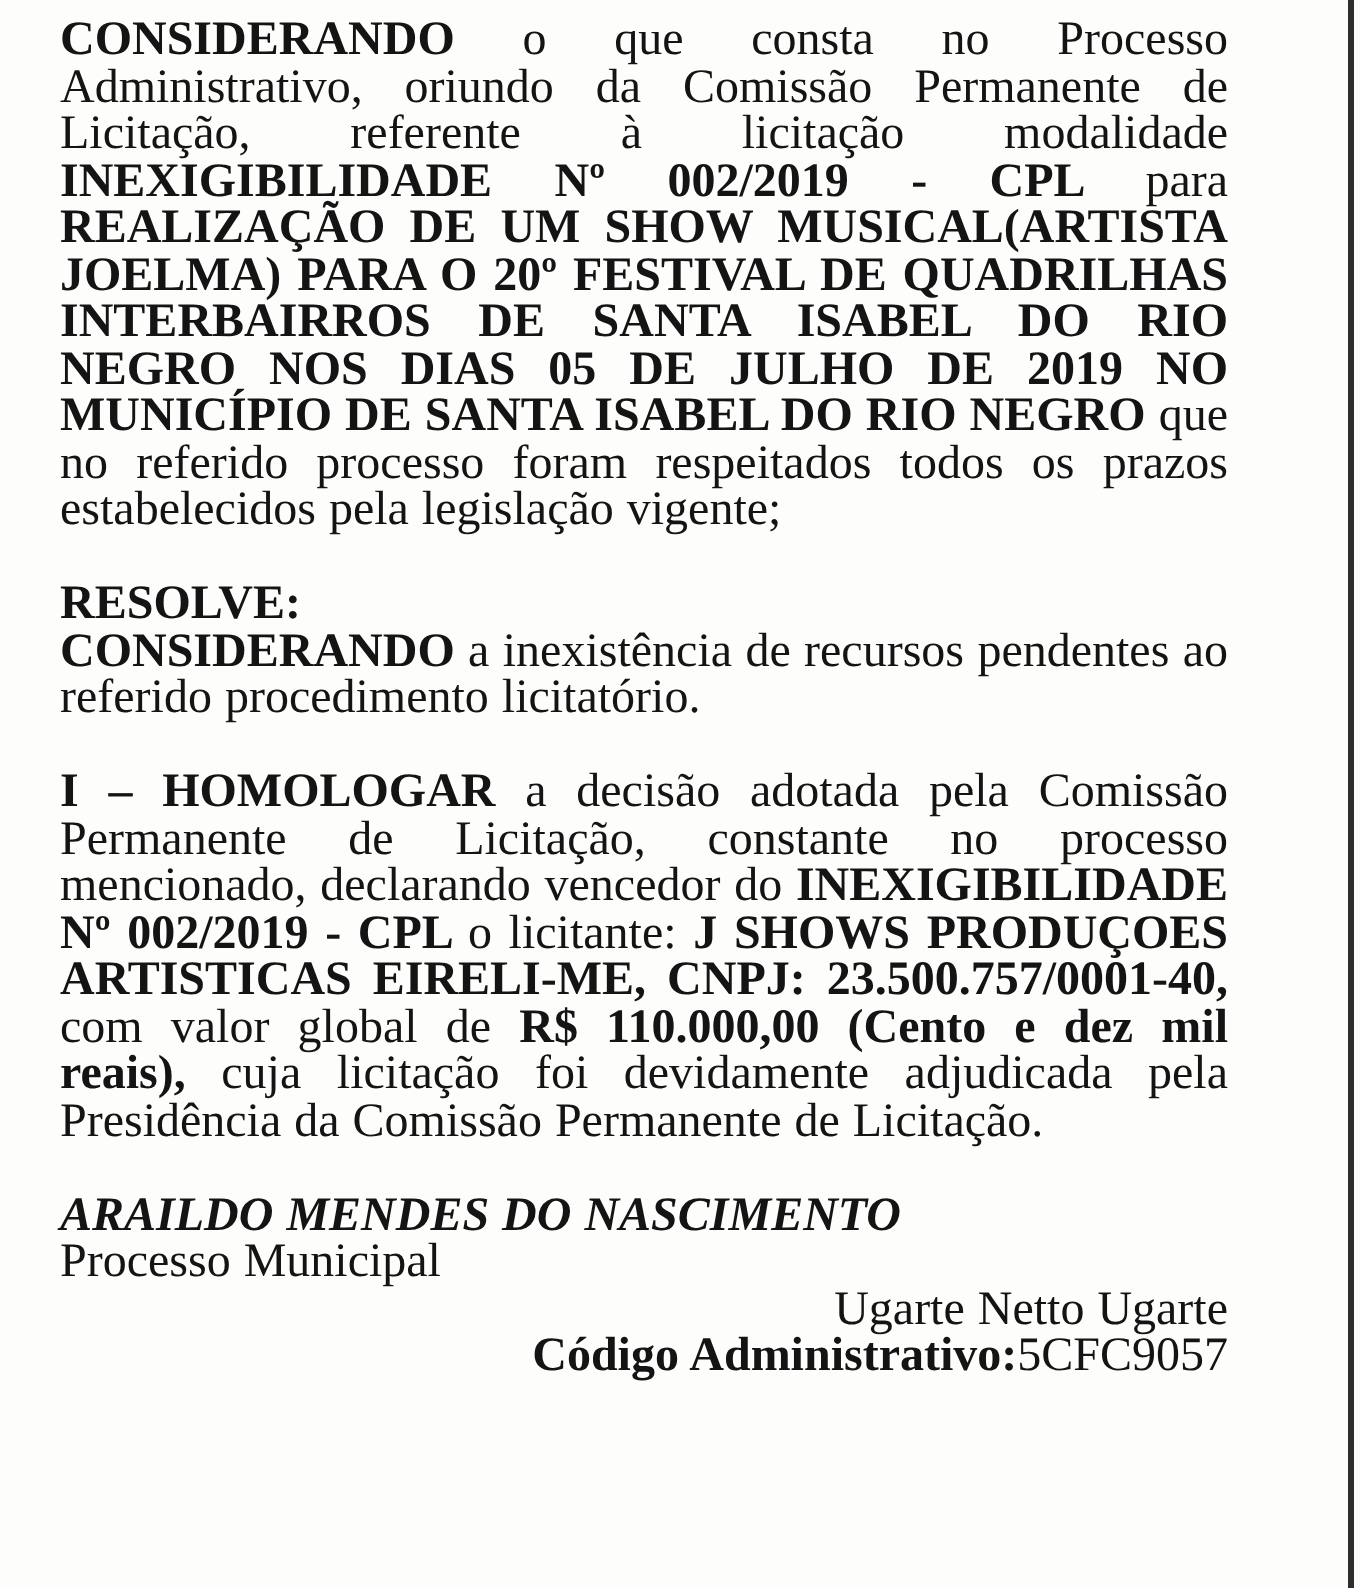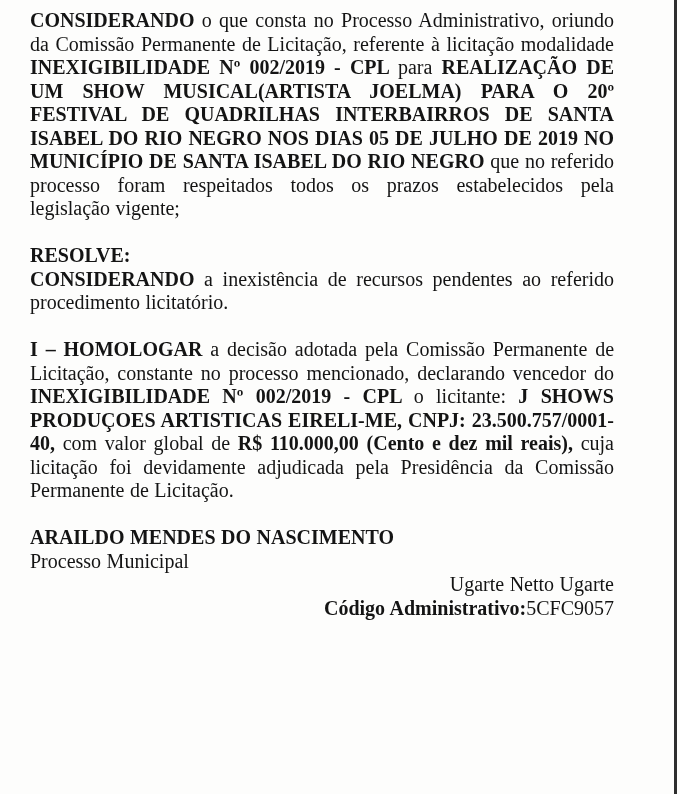--- a/index.html
+++ b/index.html
@@ -17,31 +17,31 @@
     inset: 0;
   }
   .text-col {
     position: absolute;
     left: 30px;
     top: 9px;
     width: 584px;
   }
   p.para {
     margin: 0;
-    font-size: 20px;
+    font-size: 24px;
     line-height: 23.5px;
     hyphens: none;
     word-spacing: 0.5px;
   }
   p.gap { margin-top: 23.5px; }
   .align-justify { text-align: justify; }
   .align-left { text-align: left; }
   .align-right { text-align: right; }
   .bold { font-weight: bold; }
-  .italic { }
+  .italic { font-style: italic; }
   .vline {
     position: absolute;
     left: 674px;
     top: 0;
     width: 3px;
     height: 794px;
     background: #2e2e2e;
   }
 </style>
 </head>

